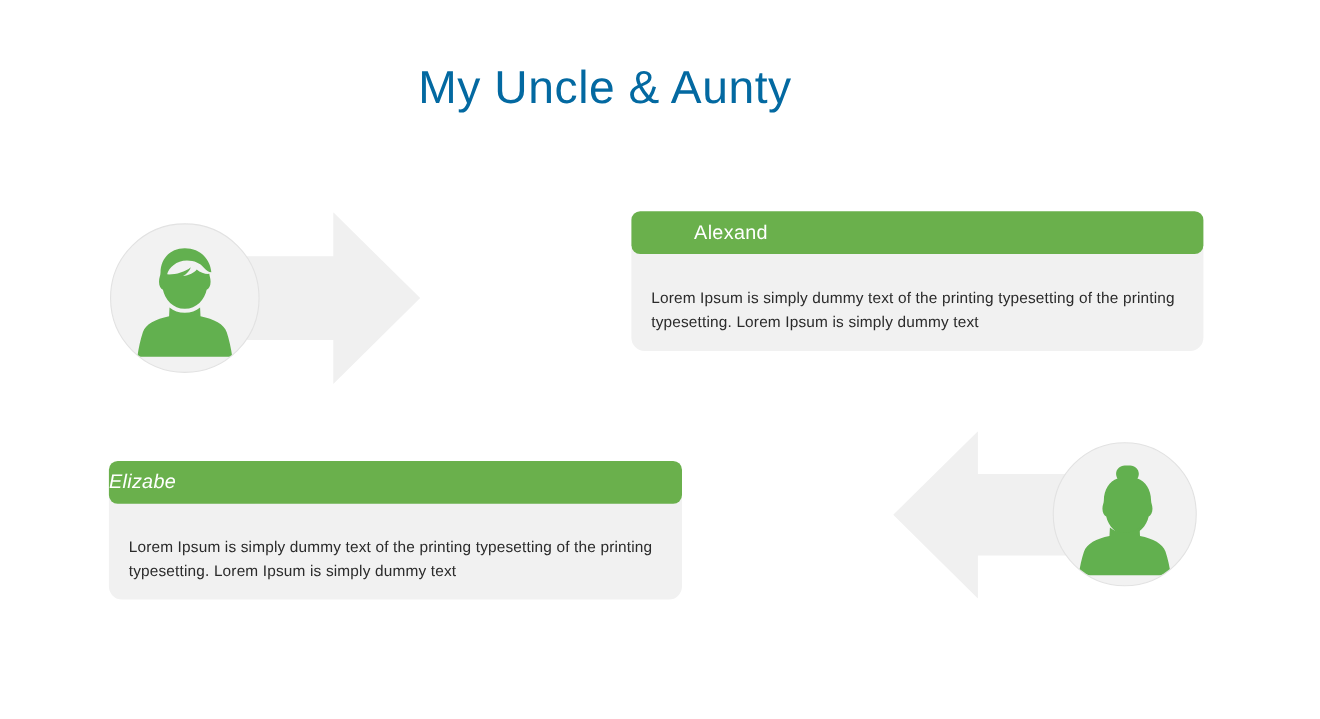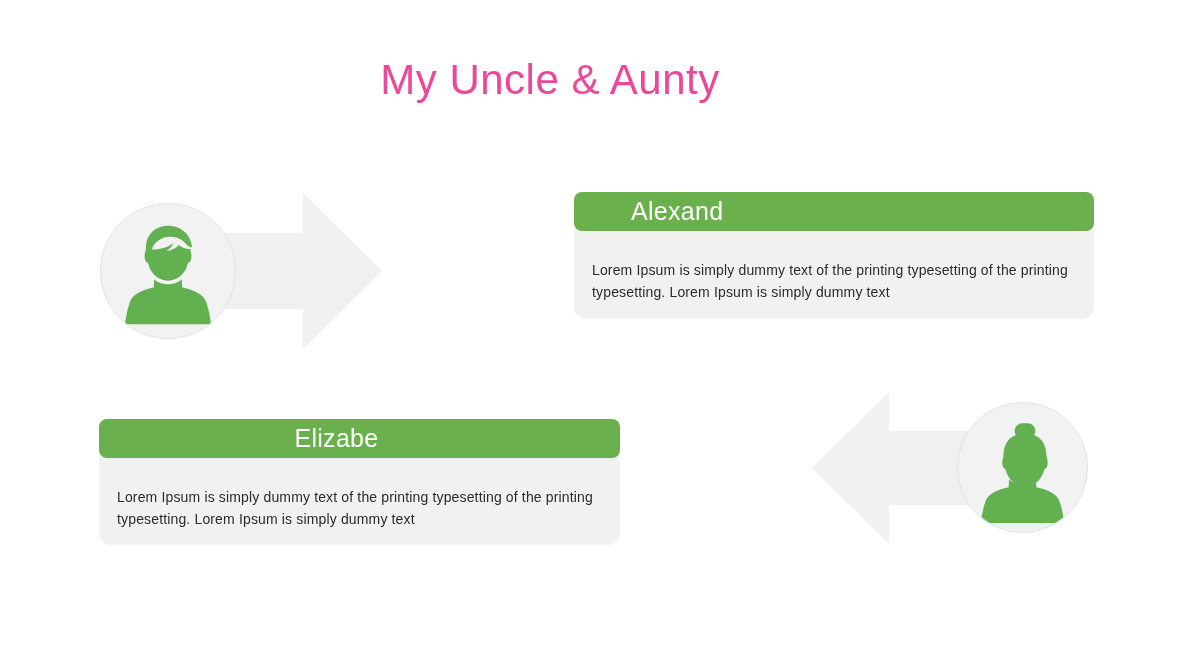--- a/index.html
+++ b/index.html
@@ -25,21 +25,21 @@
   .title {
     position: absolute;
     left: 0;
     top: 54px;
     width: 1100px;
     text-align: center;
     font-size: 42px;
     line-height: 52px;
     font-weight: 400;
     letter-spacing: 0.5px;
-    color: #ec4899;
+    color: #0369a1;
     white-space: nowrap;
   }
 
   
   .avatar {
     position: absolute;
     border-radius: 50%;
     background: #f2f2f2;
     border: 1px solid #e2e2e2;
     box-sizing: border-box;
@@ -89,21 +89,21 @@
     position: relative;
     height: 39px;
     border-radius: 8px;
     background: #6ab04c;
     box-sizing: border-box;
     display: flex;
     align-items: center;
     z-index: 2;
   }
   .card-head-title {
-    font-size: 25px;
+    font-size: 18px;
     line-height: 21px;
     color: #ffffff;
     font-weight: 400;
     letter-spacing: 0.3px;
     white-space: nowrap;
   }
   .card-body {
     position: relative;
     margin-top: -6px;
     padding: 34px 18px 30px 18px;
@@ -128,21 +128,21 @@
   }
   .card-alexand .card-head { justify-content: flex-start; padding-left: 57px; }
   .card-alexand .card-body { height: 94px; }
 
   
   .card-elizabe {
     left: 99px;
     top: 419px;
     width: 521px;
   }
-  .card-elizabe .card-head { justify-content: center; padding-right: 46px; }
+  .card-elizabe .card-head { justify-content: flex-start; padding-right: 46px; font-style: italic; }
   .card-elizabe .card-body { height: 93px; }
 </style>
 </head>
 <body>
 
 <div class="slide">
 
   <div class="title">My Uncle &amp; Aunty</div>
 
   <div class="arrow arrow-right">

